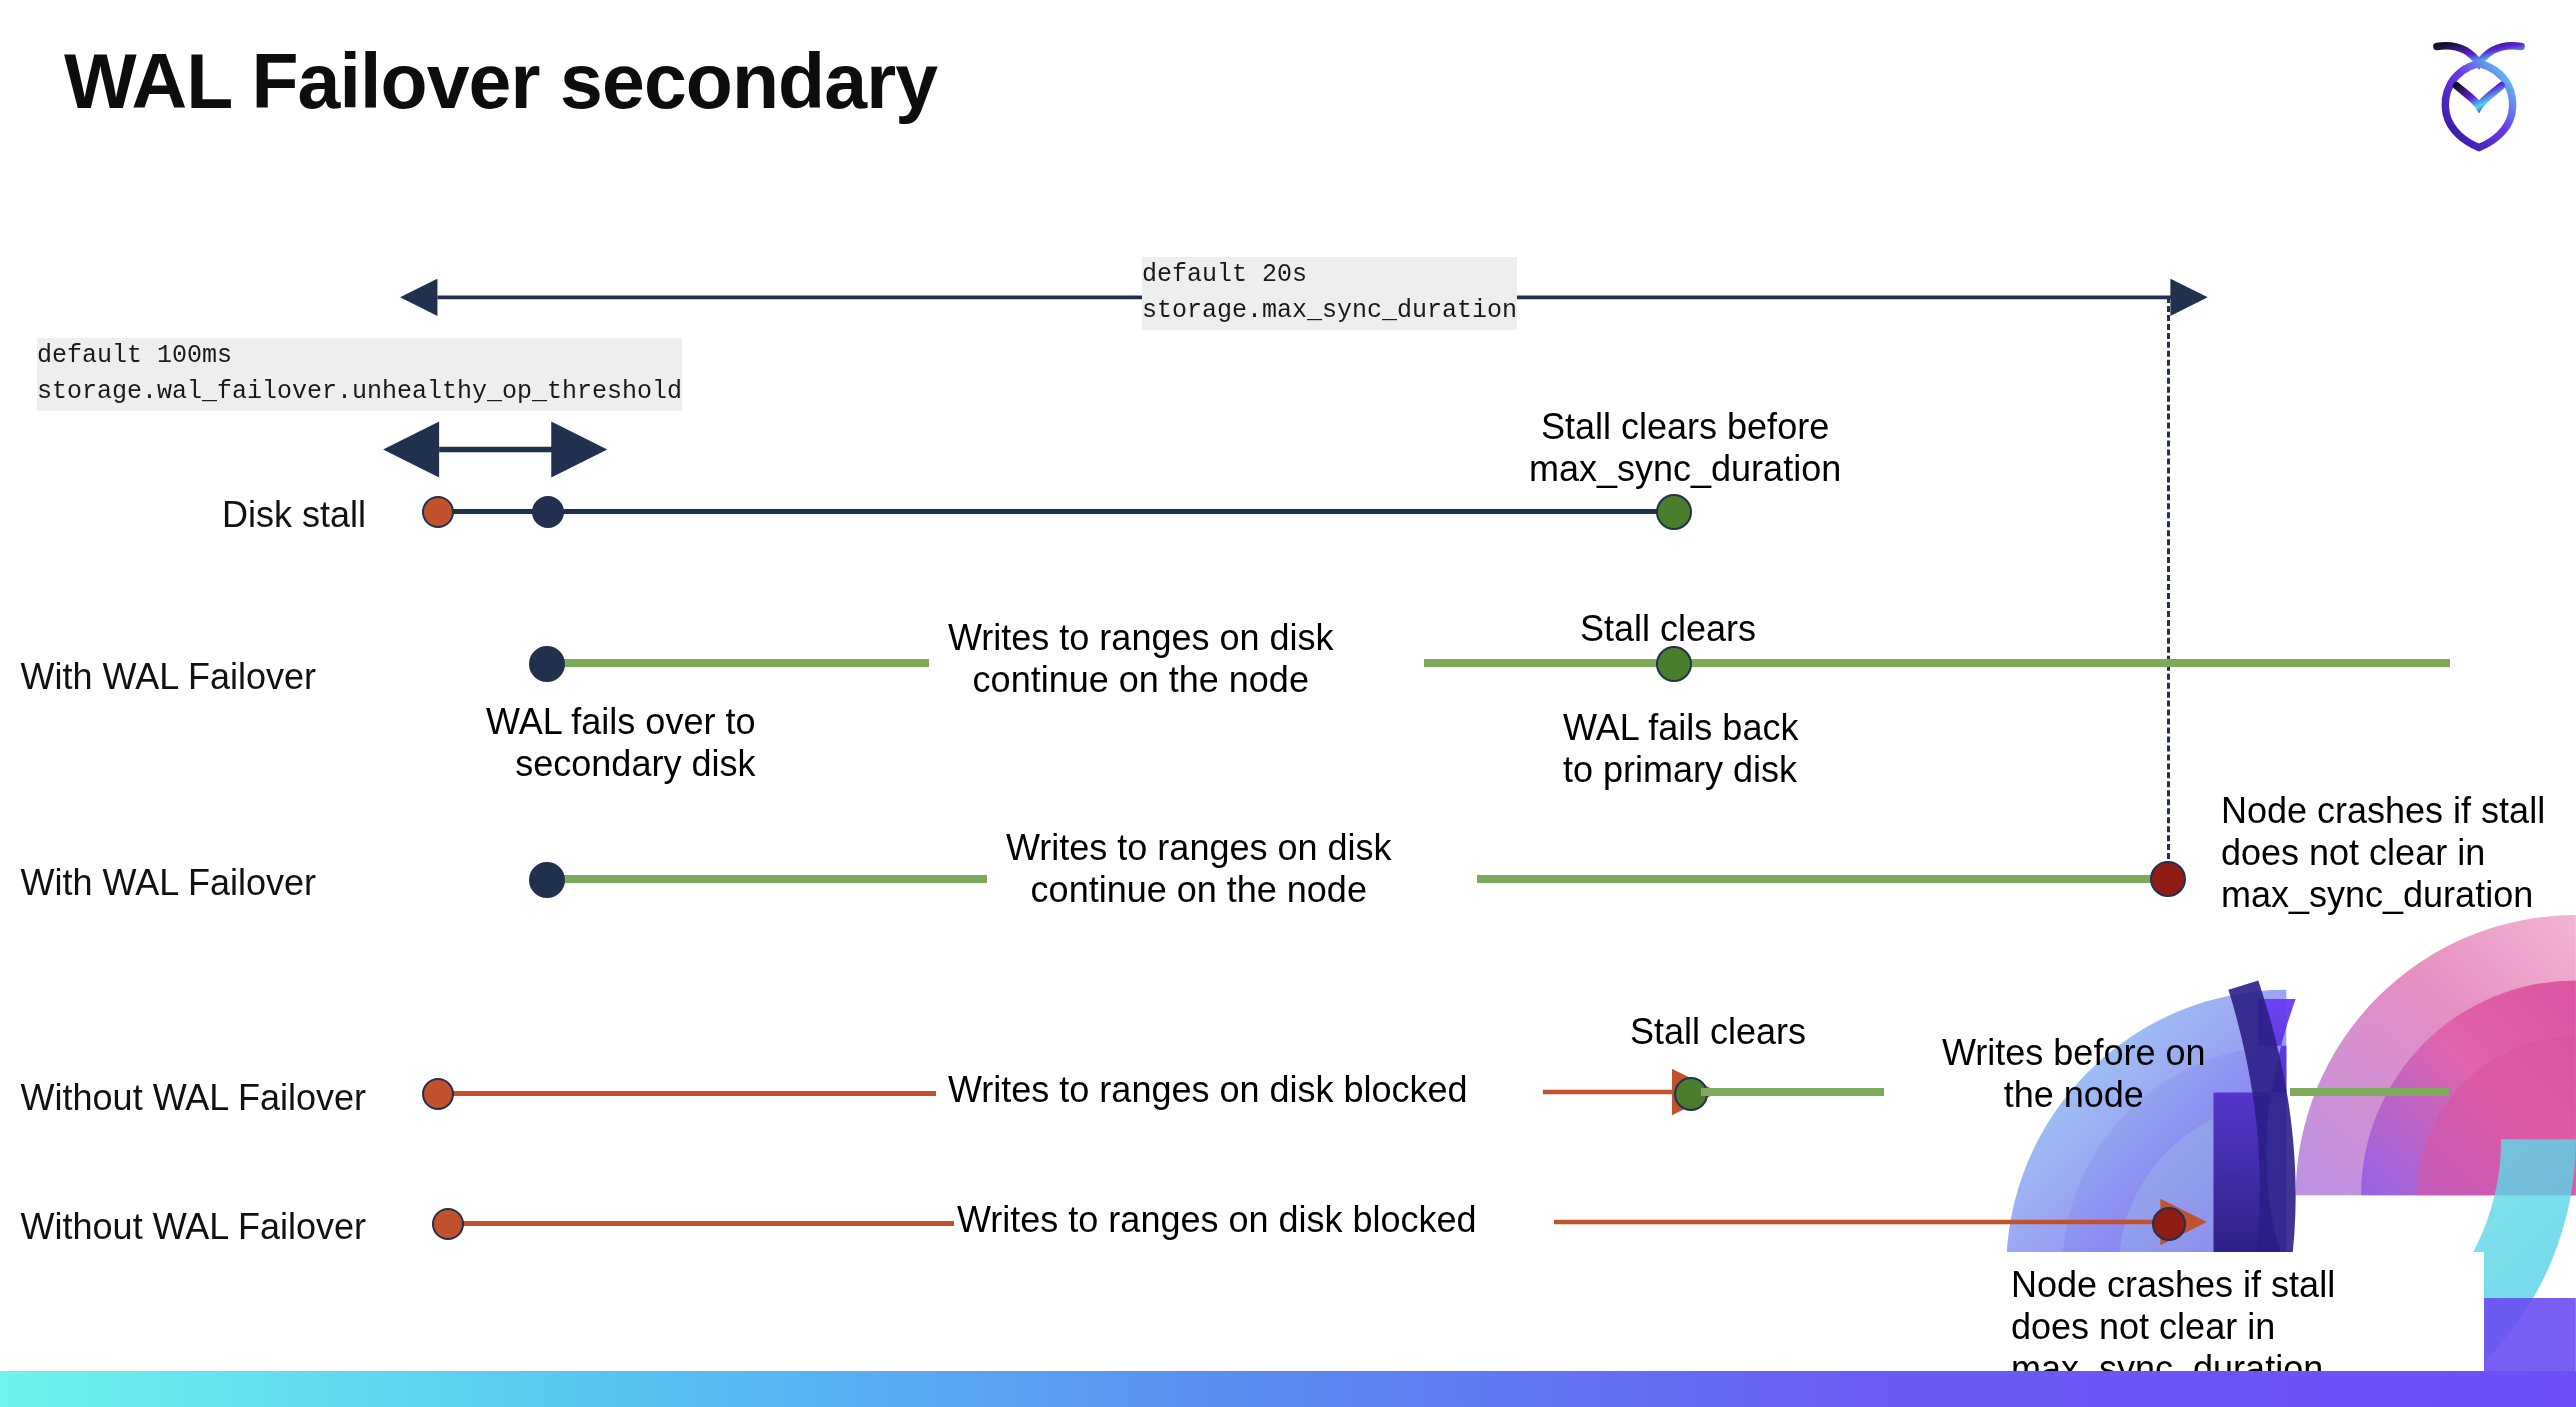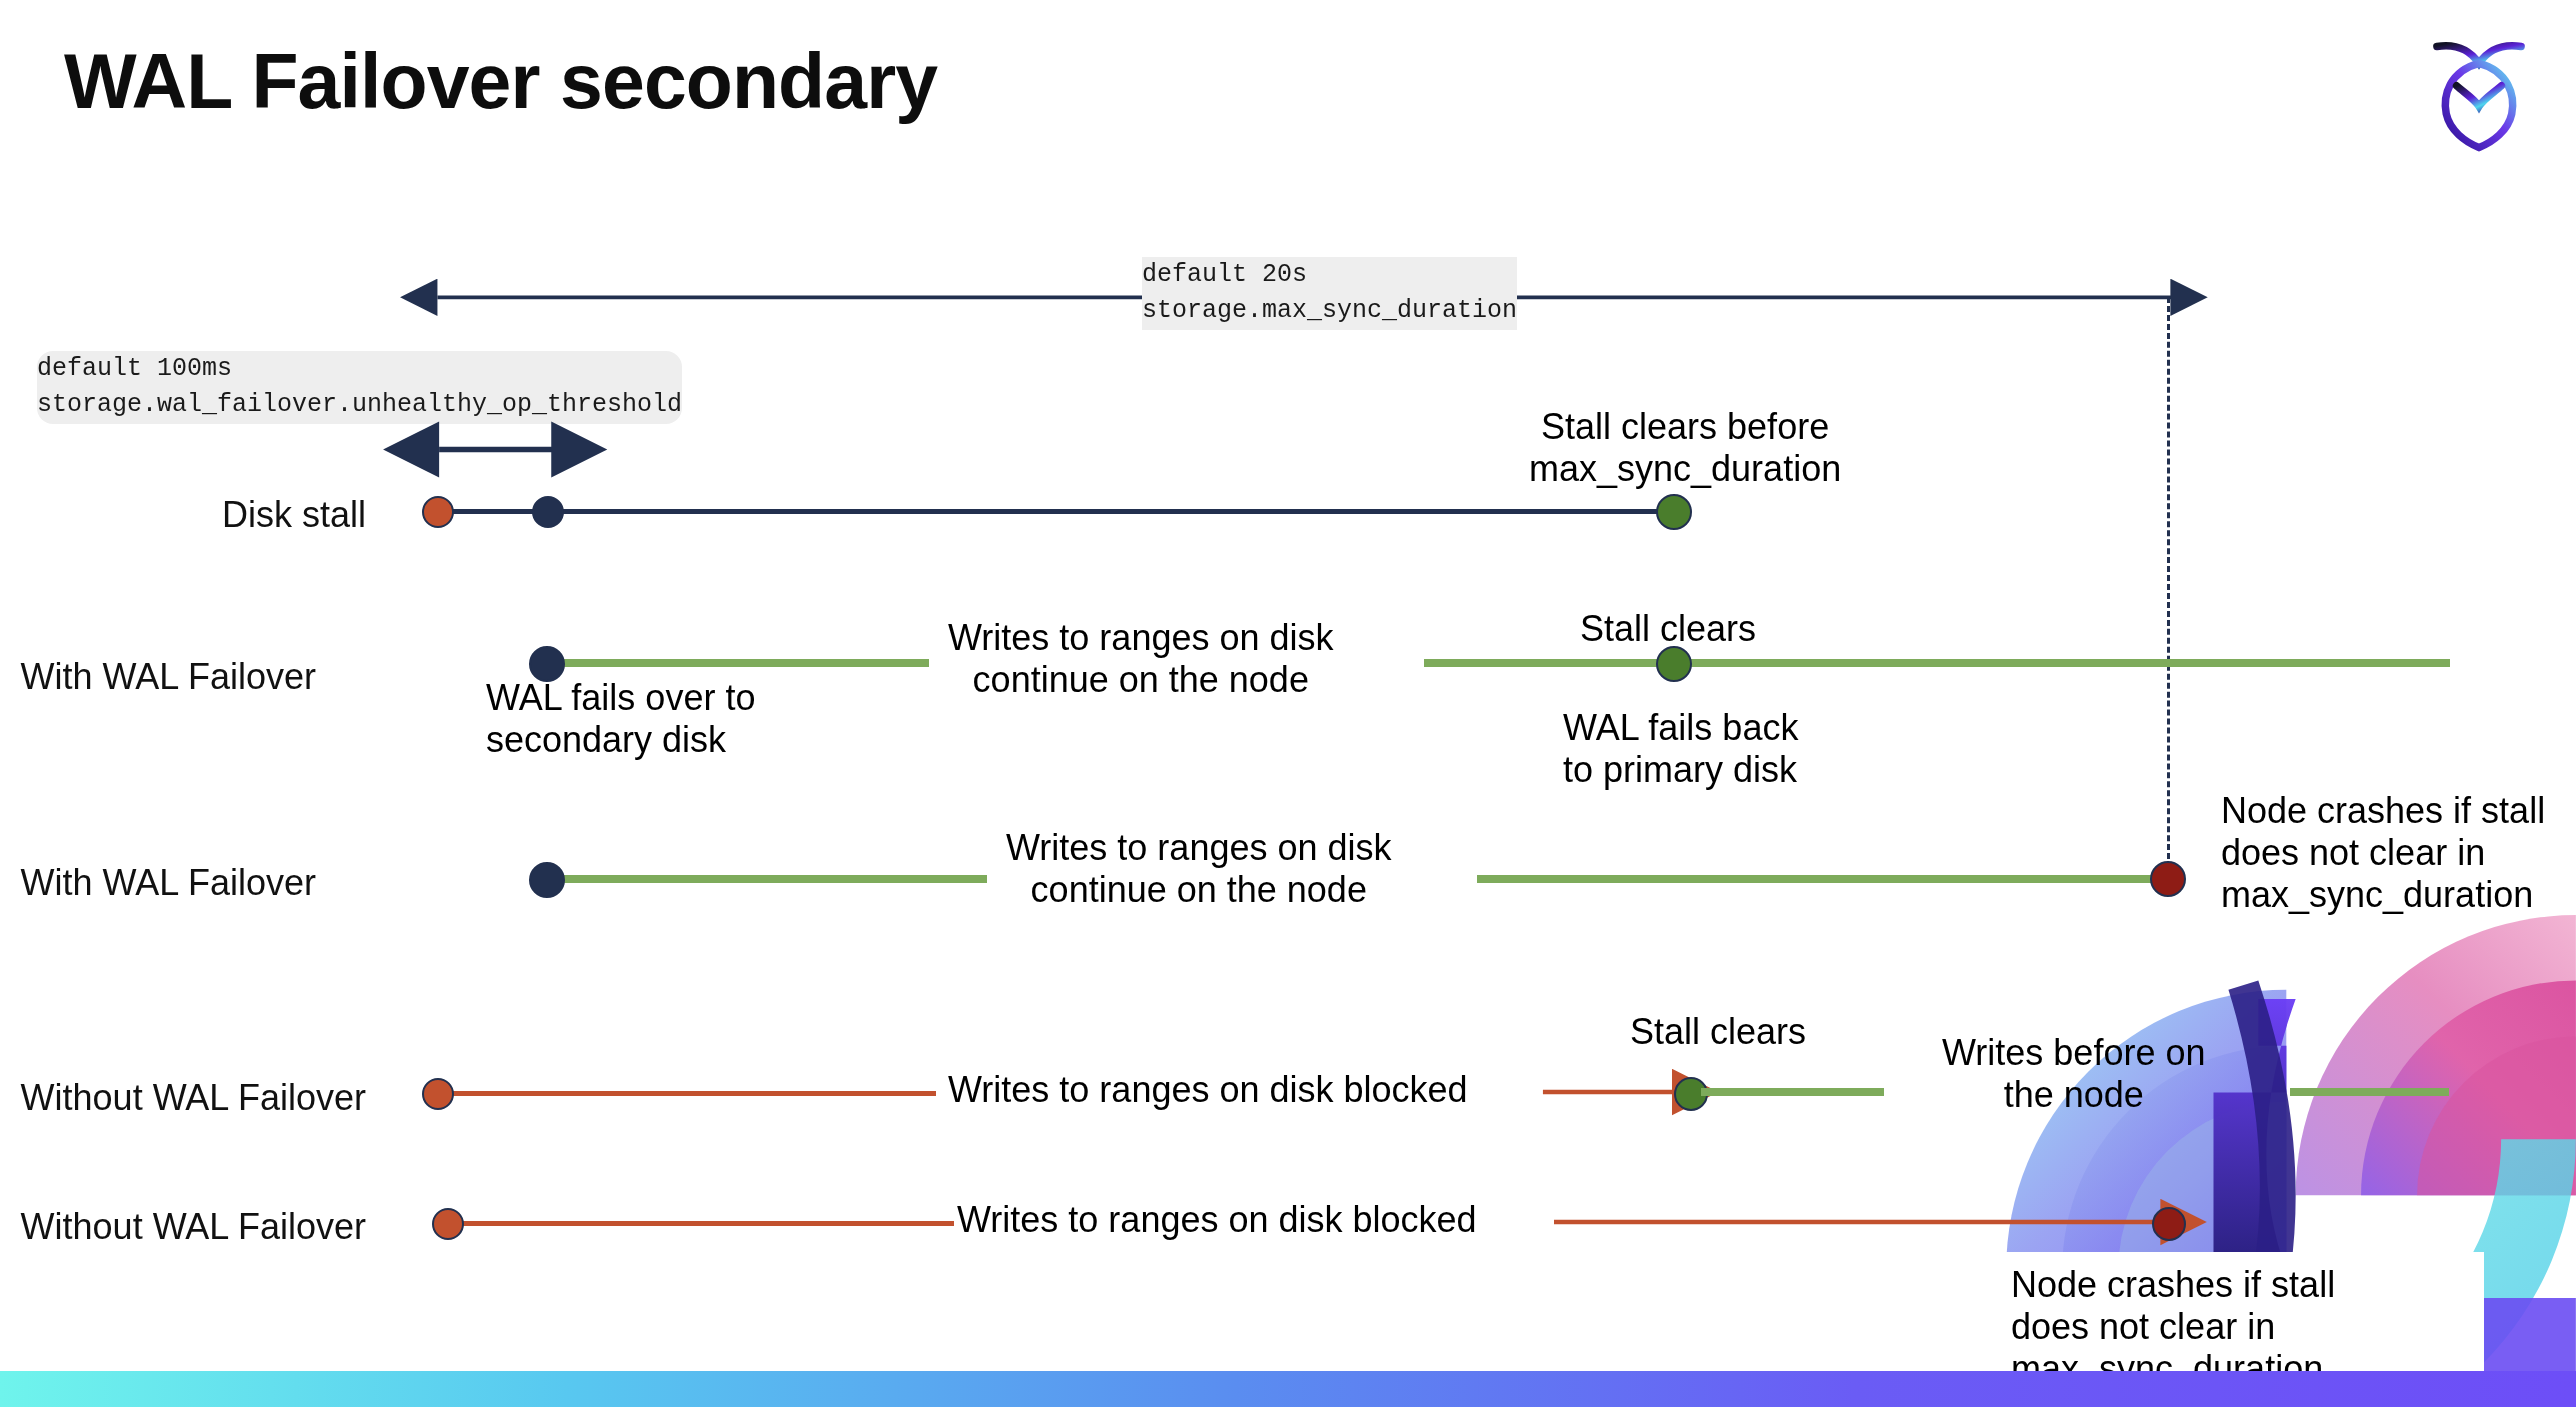--- a/index.html
+++ b/index.html
@@ -80,21 +80,21 @@
     <marker id="mR" markerWidth="12" markerHeight="12" refX="1" refY="5" orient="auto" markerUnits="strokeWidth">
       <path d="M0,0 L0,10 L10,5 z" fill="#22304f"></path>
     </marker>
   </defs>
   <line x1="468" y1="318" x2="2326" y2="318" stroke="#22304f" stroke-width="4" marker-start="url(#mL)" marker-end="url(#mR)"></line>
 </svg>
 
 <div class="code" style="left:1142px; top:257px;"><span>default 20s</span>
 <span>storage.max_sync_duration</span></div>
 
-<div class="code" style="left:37px; top:351px;border-radius:16px;"><span>default 100ms</span>
+<div class="code" style="left:37px; top:338px;"><span>default 100ms</span>
 <span>storage.wal_failover.unhealthy_op_threshold</span></div>
 
 <svg class="ovl" id="threshold-arrow" style="left:0;top:0;width:654px;height:486px;" viewBox="0 0 700 520" width="654" height="486">
   <line x1="470" y1="481" x2="596" y2="481" stroke="#22304f" stroke-width="6" marker-start="url(#mL)" marker-end="url(#mR)"></line>
 </svg>
 
 <div class="dashed-v" style="left:2167px; top:297px; height:589px;"></div>
 
 <div class="row-label" style="left:222px; top:494px;">Disk stall</div>
 <div class="track navy" style="left:439px; top:509px; width:1234px;"></div>
@@ -104,21 +104,21 @@
 <div class="note" style="left:1529px; top:406px; text-align:center;">Stall clears before
 max_sync_duration</div>
 
 <div class="row-label" style="left:20.6px; top:656px;">With WAL Failover</div>
 <div class="track green" style="left:555px; top:659px; width:374px;"></div>
 <div class="track green" style="left:1424px; top:659px; width:1026px;"></div>
 <div class="dot navy" style="left:529px; top:646px; width:36px; height:36px;"></div>
 <div class="dot green" style="left:1656px; top:646px; width:36px; height:36px;"></div>
 <div class="note" style="left:948px; top:617px; text-align:center;">Writes to ranges on disk
 continue on the node</div>
-<div class="note" style="left:486px; top:677px; text-align:left;">WAL fails over to
+<div class="note" style="left:486px; top:701px; text-align:right;">WAL fails over to
 secondary disk</div>
 <div class="note" style="left:1580px; top:608px;">Stall clears</div>
 <div class="note" style="left:1563px; top:707px;">WAL fails  back
 to primary disk</div>
 
 <div class="row-label" style="left:20.6px; top:862px;">With WAL Failover</div>
 <div class="track green" style="left:555px; top:875px; width:432px;"></div>
 <div class="track green" style="left:1477px; top:875px; width:699px;"></div>
 <div class="dot navy" style="left:529px; top:862px; width:36px; height:36px;"></div>
 <div class="dot darkred" style="left:2150px; top:861px; width:36px; height:36px;"></div>

